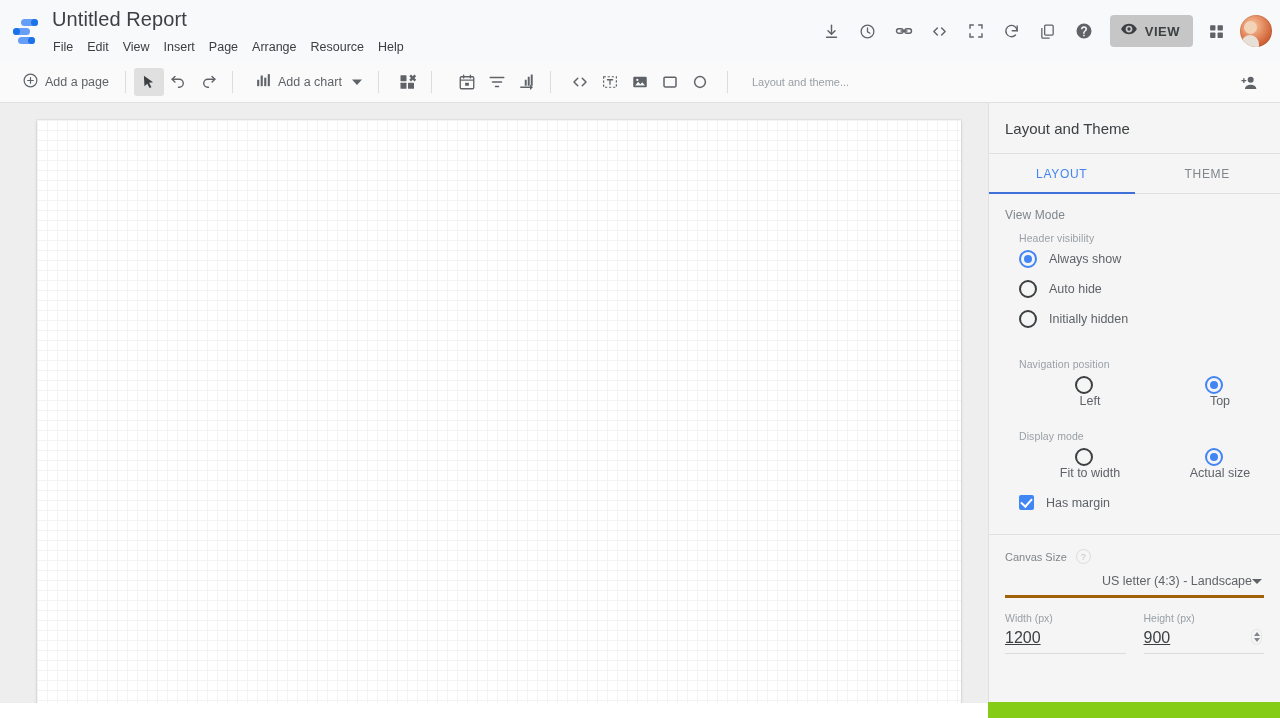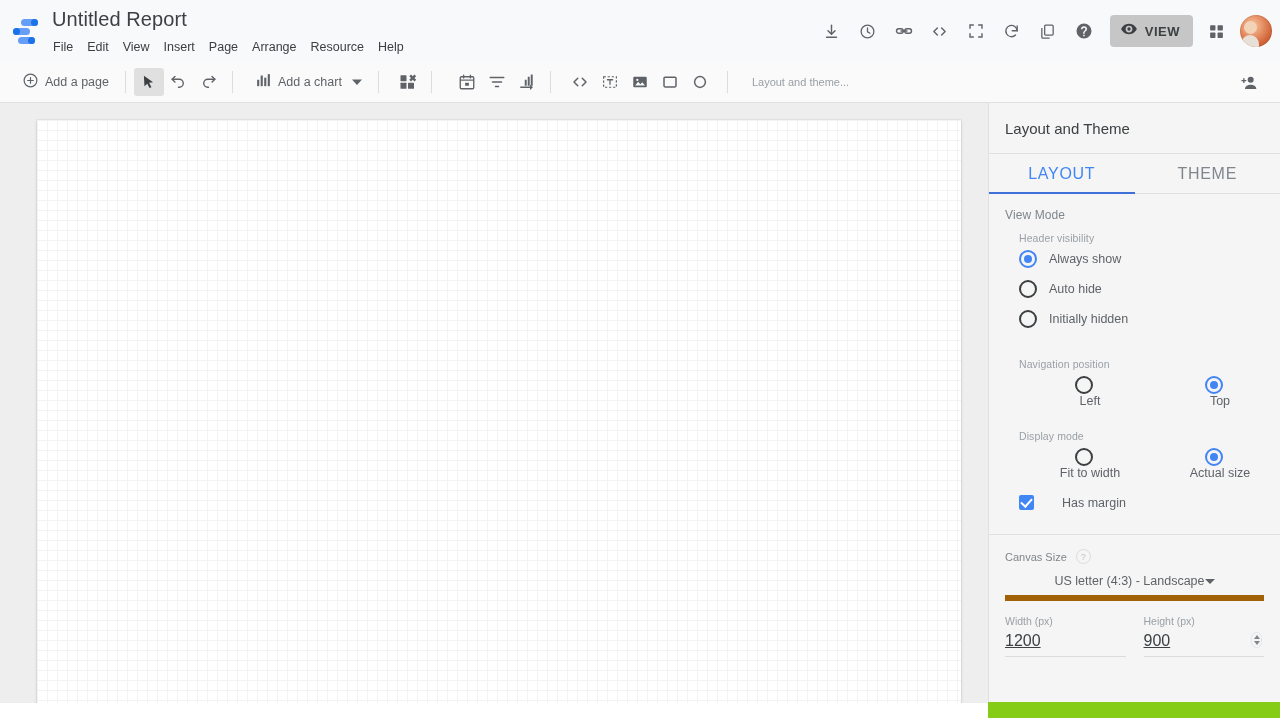--- a/index.html
+++ b/index.html
@@ -125,21 +125,21 @@
     height:50px; display:flex; align-items:center; padding:0 16px;
     background:#f5f5f5;
   }
   .panel-title { font-size:15px; color:#3c4043; }
   .panel-tabs {
     display:flex; height:41px; border-top:1px solid #e0e0e0; border-bottom:1px solid #e0e0e0;
     background:#f5f5f5;
   }
   .ptab {
     flex:1; display:flex; align-items:center; justify-content:center;
-    font-size:16px; letter-spacing:0.7px; color:#80868b; cursor:default;
+    font-size:12px; letter-spacing:0.7px; color:#80868b; cursor:default;
     position:relative;
   }
   .ptab.active { color:#4285f4; }
   .ptab.active::after {
     content:""; position:absolute; left:0; right:0; bottom:-1px; height:2px; background:#3f6fd8;
   }
   .panel-body { padding:0; }
 
   .sec-label {
     font-size:12px; color:#80868b; padding:14px 16px 0 16px; letter-spacing:0.1px;
@@ -168,37 +168,37 @@
 
   .check-row { display:flex; align-items:center; padding:9px 0 6px 30px; cursor:default; }
   .checkbox {
     width:15px; height:15px; border-radius:2px; background:#4285f4;
     position:relative; flex:0 0 auto;
   }
   .checkbox::after {
     content:""; position:absolute; left:4px; top:1px; width:5px; height:9px;
     border:solid #fff; border-width:0 2px 2px 0; transform:rotate(42deg);
   }
-  .check-label { font-size:12.5px; color:#5f6368; margin-left:28px; }
+  .check-label { font-size:12.5px; color:#5f6368; margin-left:12px; }
 
   .panel-divider { height:1px; background:#e0e0e0; margin:18px 0 0 0; }
 
   .canvas-size-head {
     display:flex; align-items:center; gap:9px; padding:14px 16px 0 16px;
   }
   .cs-label { font-size:11px; color:#80868b; }
   .help-circle {
     width:15px; height:15px; border-radius:50%; border:1px solid #dadce0;
     display:flex; align-items:center; justify-content:center;
     font-size:9px; color:#bdc1c6;
   }
   .select-row {
     margin:10px 16px 0 16px; padding:0 2px 7px 2px;
-    border-bottom:6px solid #a16207;
-    display:flex; align-items:center; justify-content:center;
+    border-bottom:3px solid #a16207;
+    display:flex; align-items:center; justify-content:flex-end;
     cursor:default;
   }
   .select-val { font-size:12.5px; color:#5f6368; }
   .caret {
     width:0; height:0; border-left:5px solid transparent; border-right:5px solid transparent;
     border-top:5px solid #5f6368;
   }
   .dims { display:flex; padding:14px 16px 0 16px; gap:18px; }
   .dim { flex:1; position:relative; }
   .dim-label { font-size:10.5px; color:#9aa0a6; }

